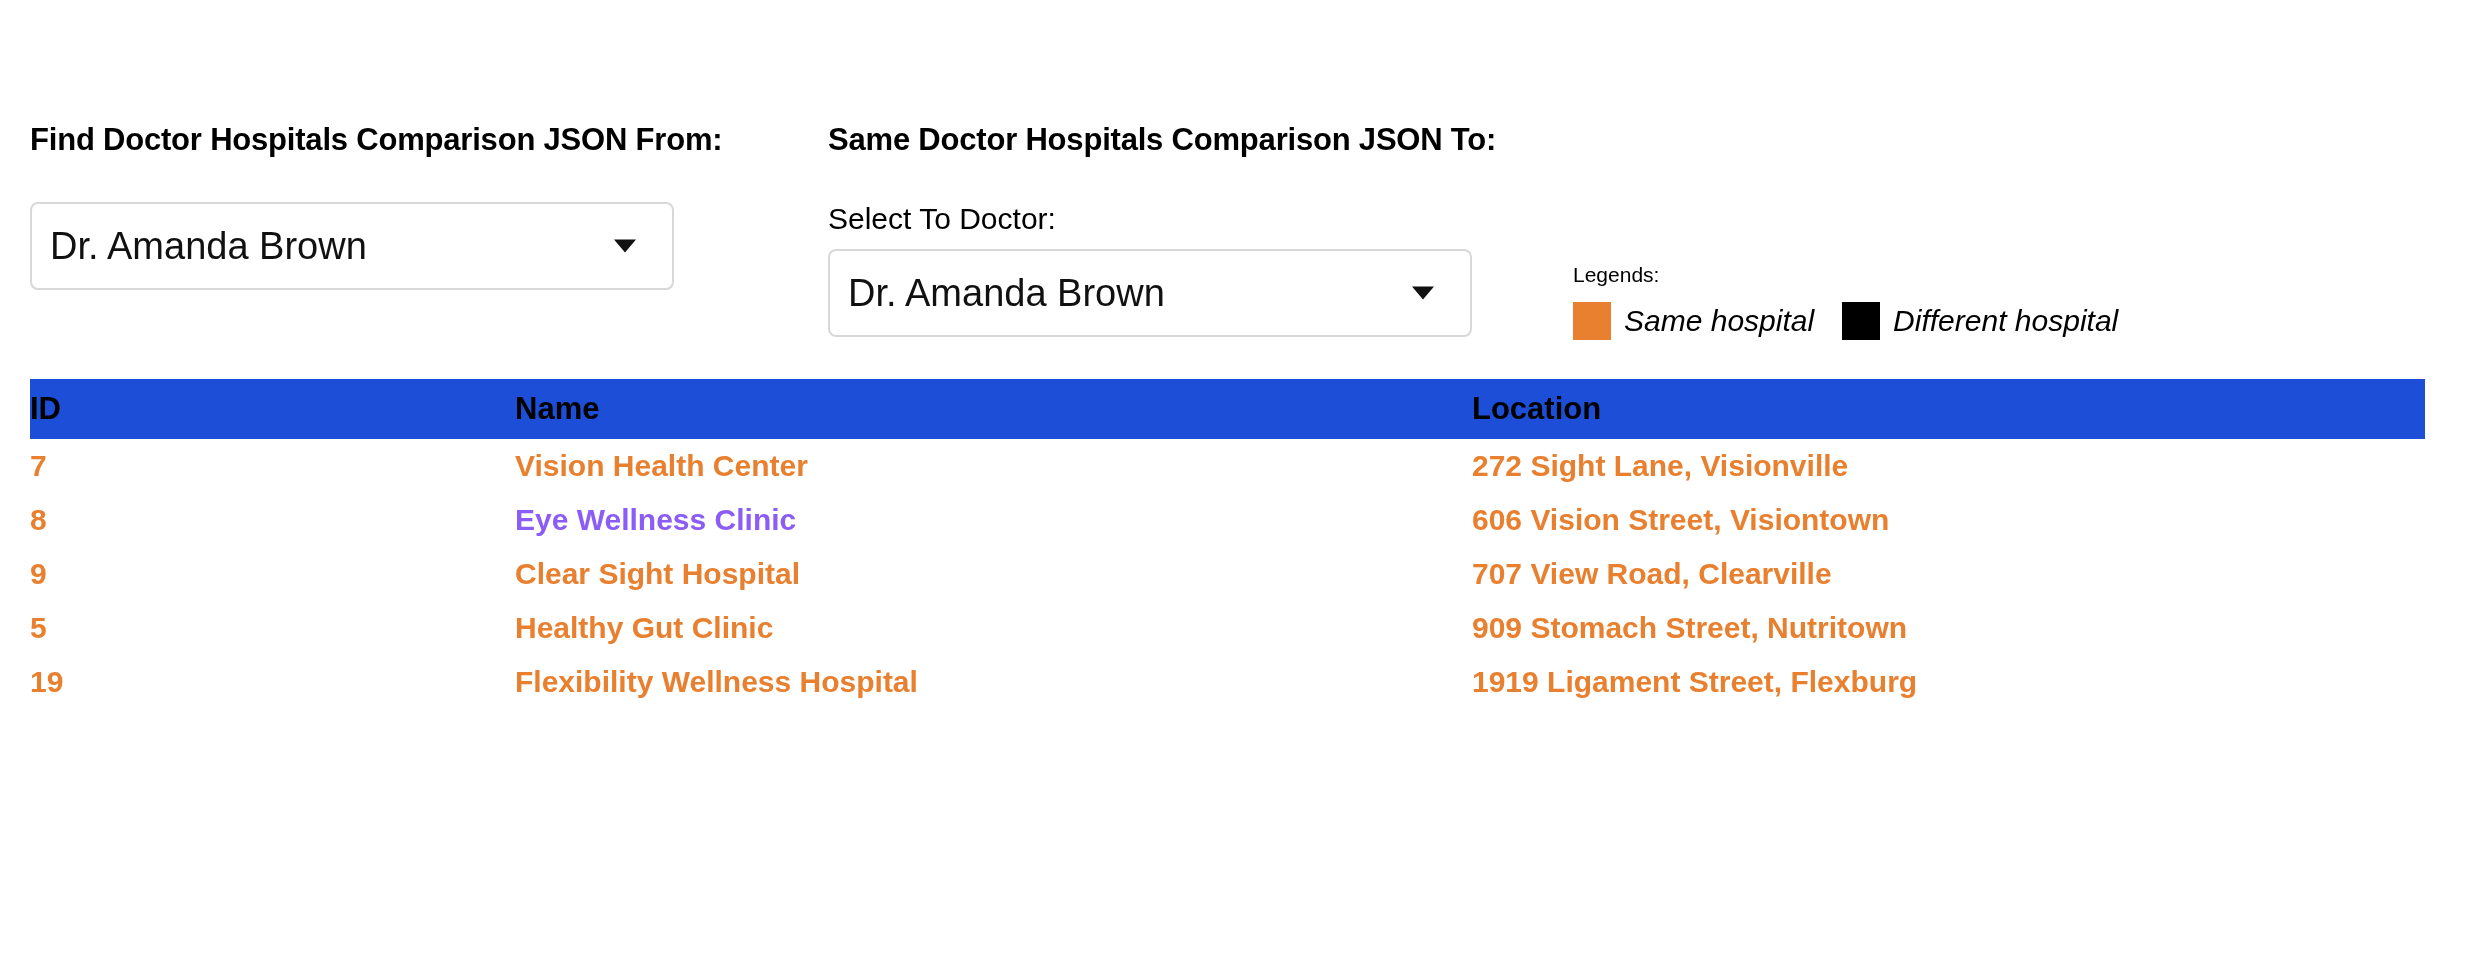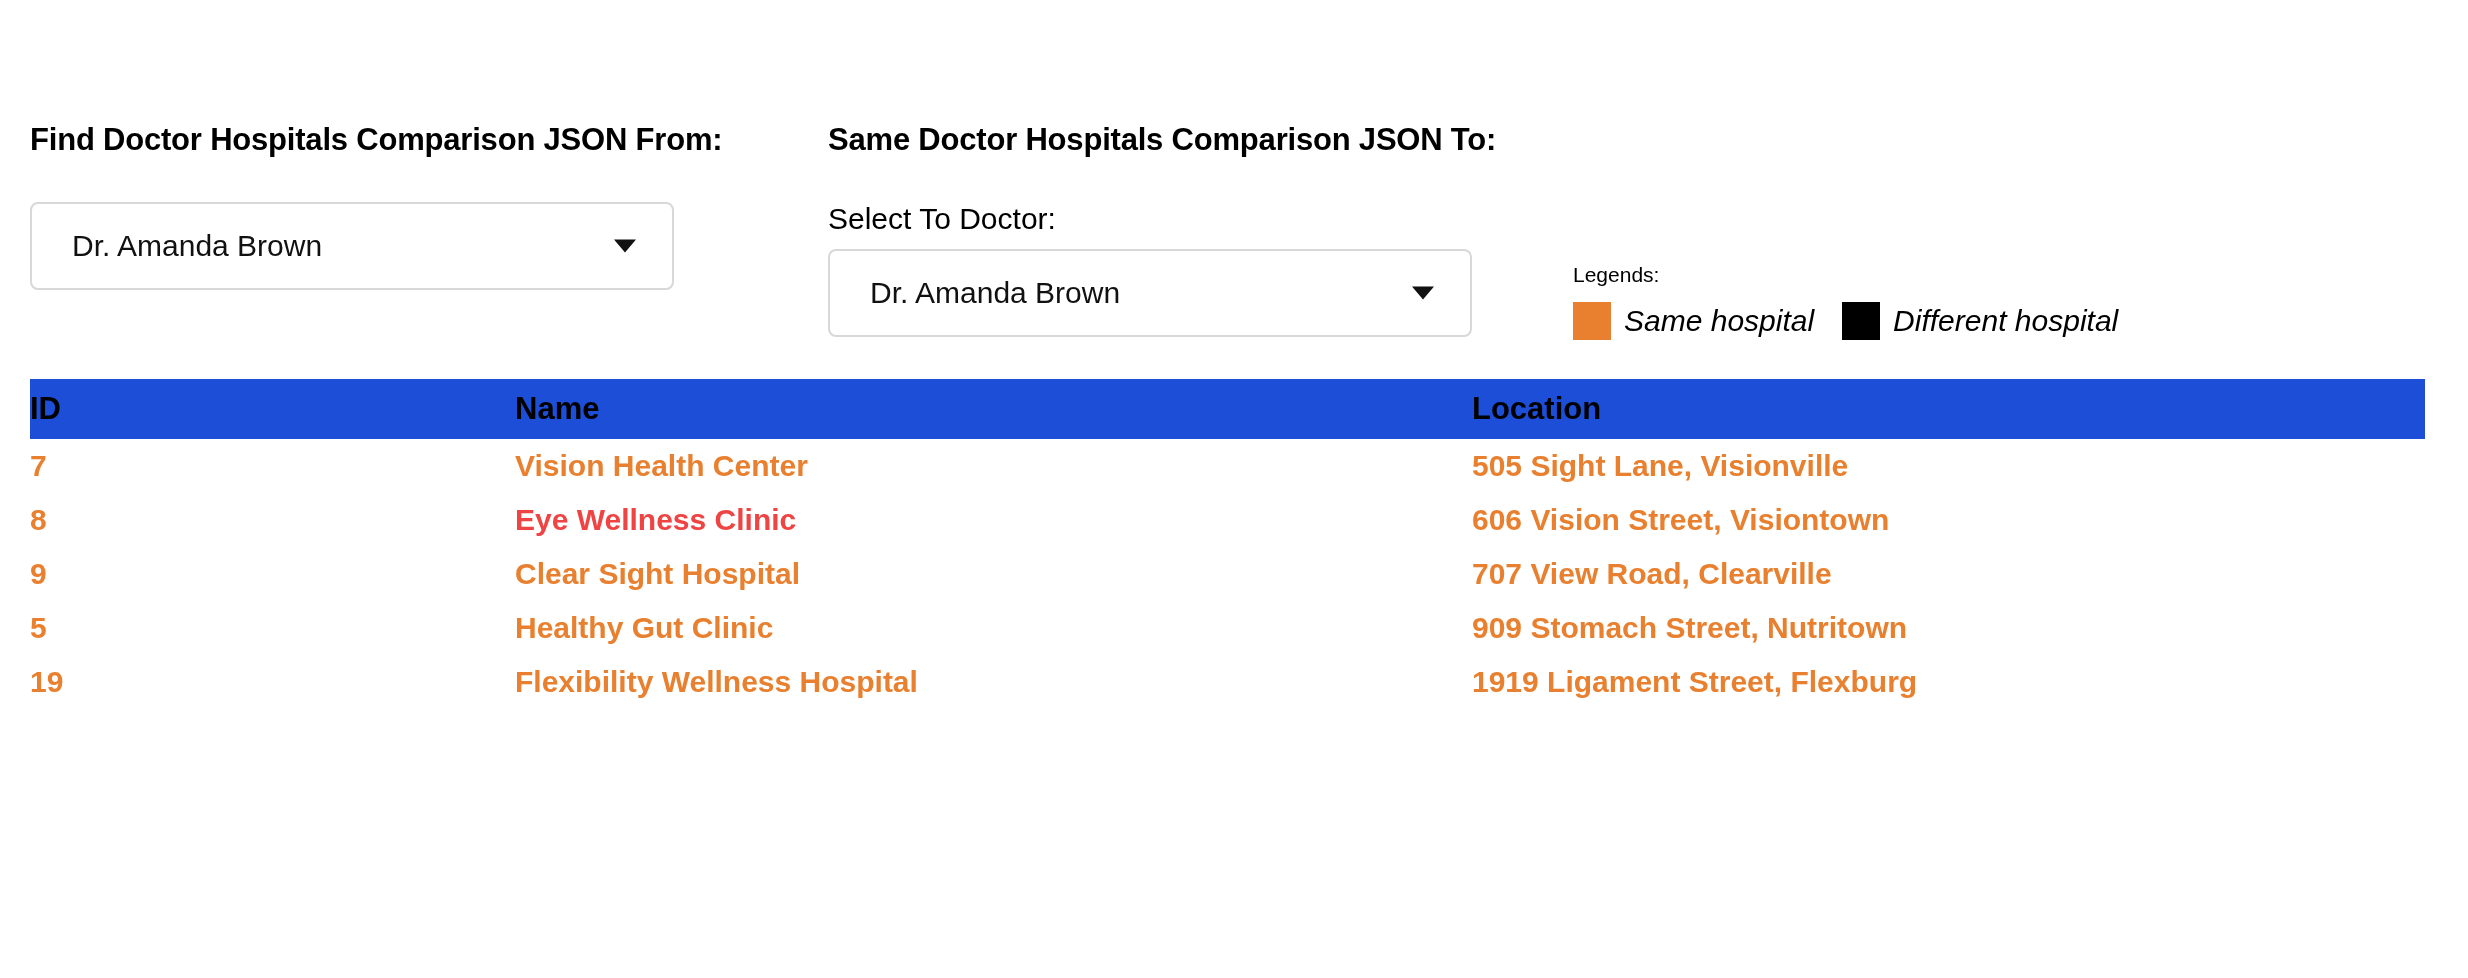--- a/index.html
+++ b/index.html
@@ -64,23 +64,23 @@
     height: 88px;
     box-sizing: border-box;
     border: 2px solid #d8d8d8;
     border-radius: 8px;
     background: #ffffff;
     display: flex;
     align-items: center;
     cursor: pointer;
   }
   .select-value {
-    font-size: 30px;
+    font-size: 38px;
     color: #111111;
-    padding-left: 40px;
+    padding-left: 18px;
     white-space: nowrap;
     line-height: 34px;
   }
   .select-chevron {
     position: absolute;
     right: 36px;
     top: 50%;
     transform: translateY(-50%);
     width: 0;
     height: 0;
@@ -212,25 +212,25 @@
       <tr>
         <th class="th-id">ID</th>
         <th class="th-name">Name</th>
         <th class="th-loc">Location</th>
       </tr>
     </thead>
     <tbody id="table-body">
         <tr>
           <td style="color: rgb(232, 128, 47);">7</td>
           <td style="color: rgb(232, 128, 47);">Vision Health Center</td>
-          <td style="color: rgb(232, 128, 47);">505 Sight Lane, Visionville</td>
+          <td style="color: rgb(232, 128, 47);">272 Sight Lane, Visionville</td>
         </tr>
         <tr>
           <td style="color: rgb(232, 128, 47);">8</td>
-          <td style="color: #ef4444;">Eye Wellness Clinic</td>
+          <td style="color: #8b5cf6;">Eye Wellness Clinic</td>
           <td style="color: rgb(232, 128, 47);">606 Vision Street, Visiontown</td>
         </tr>
         <tr>
           <td style="color: rgb(232, 128, 47);">9</td>
           <td style="color: rgb(232, 128, 47);">Clear Sight Hospital</td>
           <td style="color: rgb(232, 128, 47);">707 View Road, Clearville</td>
         </tr>
         <tr>
           <td style="color: rgb(232, 128, 47);">5</td>
           <td style="color: rgb(232, 128, 47);">Healthy Gut Clinic</td>

